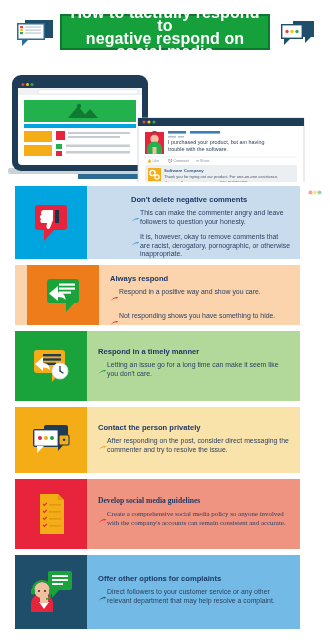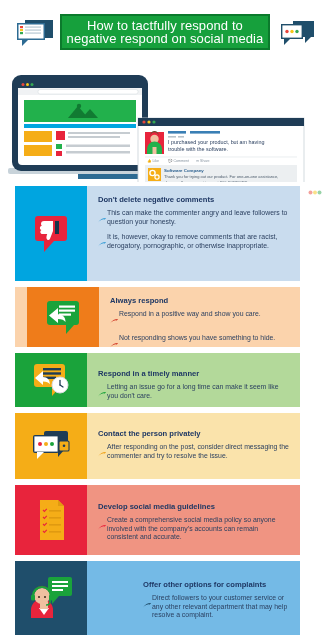--- a/index.html
+++ b/index.html
@@ -9,21 +9,21 @@
     overflow:hidden;position:relative;
   }
   
   .header{position:absolute;left:0;top:0;width:330px;height:62px;}
   .hdr-banner{
     position:absolute;left:60px;top:14px;width:210px;height:36px;
     background:#16a03c;border:2px solid #0b7a2c;box-sizing:border-box;
     display:flex;align-items:center;justify-content:center;
   }
   .hdr-banner-txt{
-    color:#ffffff;font-size:13px;font-weight:normal;line-height:13px;
+    color:#ffffff;font-size:16px;font-weight:bold;line-height:13px;
     text-align:center;letter-spacing:.1px;padding:0 4px;
   }
   .hdr-icon{position:absolute;top:18px;width:44px;height:30px;}
   .hdr-icon.left{left:14px;}
   .hdr-icon.right{left:275px;}
 
   
   .hero{position:absolute;left:0;top:60px;width:330px;height:122px;}
 
   
@@ -164,21 +164,21 @@
 <div class="tiny-dots">
   <svg width="14" height="5" viewBox="0 0 14 5">
     <circle cx="2.5" cy="2.5" r="2" fill="#e8453c"></circle>
     <circle cx="7" cy="2.5" r="2" fill="#f5c518"></circle>
     <circle cx="11.5" cy="2.5" r="2" fill="#34a853"></circle>
   </svg>
 </div>
 
 <div class="sections">
 
-  <div class="sec" style="background:#c9dcee;height:95px;">
+  <div class="sec" style="background:#c9dcee;height:73px;gap:33px;">
     <div class="sec-icon" style="background:#00a5e0;">
       <svg width="46" height="44" viewBox="0 0 46 44">
         <rect x="7" y="4" width="32" height="25" rx="3" fill="#e8243c"></rect>
         <polygon points="16,29 16,40 26,29" fill="#e8243c"></polygon>
         <path d="M27 9 h4 v13 h-4 z" fill="#16344a"></path>
         <path d="M25 9 h-9 c-2 0 -3 1.3 -3 2.7 c0 1 .5 1.6 .9 2 c-1.2 .2 -2 1.2 -2 2.3 c0 1 .6 1.8 1.5 2.1 c-.7 .4 -1.1 1.1 -1.1 1.9 c0 1.2 1 2.1 2.3 2.1 h4.6 c-.4 1 -.8 2.3 -.8 3.3 c0 1.5 .9 2.6 2.1 2.6 c.8 0 1.3 -.5 1.6 -1.4 l2.9 -7.6 z" fill="#ffffff"></path>
       </svg>
     </div>
     <div class="sec-body">
       <div class="sec-title">Don't delete negative comments</div>
@@ -226,21 +226,21 @@
         <span class="bullet-arrow">
           <svg width="8" height="7" viewBox="0 0 8 7">
               <path d="M0 5.5 C2 2 5 1 7.3 .9 L6 0 L8 1.6 L5.6 3.2 L6.4 2 C4.4 2.3 1.8 3.4 0 5.5 Z" fill="#d33d2a"></path>
             </svg>
         </span>
         <span class="bullet-txt">Not responding shows you have something to hide.</span>
       </div>
     </div>
   </div>
 
-  <div class="sec" style="background:#b3d99a;height:54px;">
+  <div class="sec" style="background:#b3d99a;height:70px;">
     <div class="sec-icon" style="background:#1aa33b;">
       <svg width="46" height="42" viewBox="0 0 46 42">
         <rect x="6" y="5" width="31" height="23" rx="3" fill="#f5ad17"></rect>
         <polygon points="24,28 24,37 32,28" fill="#f5ad17"></polygon>
         <rect x="15" y="9" width="18" height="2.4" fill="#1f3c56"></rect>
         <rect x="15" y="13.3" width="18" height="2.4" fill="#1f3c56"></rect>
         <rect x="15" y="17.6" width="13" height="2.4" fill="#1f3c56"></rect>
         <path d="M15 12 l-8 7 l8 7 v-3.6 c3.6 0 5.5 1 6.8 2.8 c0 -4.6 -2.3 -6.9 -6.8 -7.2 z" fill="#ffffff"></path>
         <circle cx="32" cy="26" r="8" fill="#ffffff" stroke="#d8dde1" stroke-width="1"></circle>
         <line x1="32" y1="26" x2="32" y2="21.5" stroke="#1f3c56" stroke-width="1.3" stroke-linecap="round"></line>
@@ -301,21 +301,21 @@
           <path d="M15 35 l1.4 1.4 l2.4 -2.6"></path>
         </g>
         <g fill="#e09a10">
           <rect x="21" y="14" width="12" height="1.6"></rect>
           <rect x="21" y="21" width="12" height="1.6"></rect>
           <rect x="21" y="28" width="12" height="1.6"></rect>
           <rect x="21" y="35" width="12" height="1.6"></rect>
         </g>
       </svg>
     </div>
-    <div class="sec-body" style="padding-top:17px;">
+    <div class="sec-body" style="padding-top:17px;font-family:Liberation Serif, serif;">
       <div class="sec-title">Develop social media guidelines</div>
       <div class="bullet">
         <span class="bullet-arrow">
           <svg width="8" height="7" viewBox="0 0 8 7">
               <path d="M0 5.5 C2 2 5 1 7.3 .9 L6 0 L8 1.6 L5.6 3.2 L6.4 2 C4.4 2.3 1.8 3.4 0 5.5 Z" fill="#e8243c"></path>
             </svg>
         </span>
         <span class="bullet-txt">Create a comprehensive social media policy so anyone involved with the company's accounts can remain consistent and accurate.</span>
       </div>
     </div>
@@ -335,21 +335,21 @@
         <circle cx="16" cy="24" r="8" fill="#f0c0a0"></circle>
         <path d="M8.2 22 a8 8 0 0 1 15.6 0 l0 -2 a8 8 0 0 0 -15.6 0 z" fill="#6b4a2f"></path>
         <path d="M7 24 a9 9 0 0 1 18 0" fill="none" stroke="#1aa33b" stroke-width="2.2"></path>
         <rect x="5" y="22.5" width="4" height="6" rx="1.6" fill="#1aa33b"></rect>
         <rect x="23" y="22.5" width="4" height="6" rx="1.6" fill="#1aa33b"></rect>
         <path d="M24 28 q1 5 -4 5" fill="none" stroke="#1aa33b" stroke-width="1.6"></path>
         <circle cx="13" cy="25" r="1" fill="#3a2a1a"></circle>
         <circle cx="19" cy="25" r="1" fill="#3a2a1a"></circle>
       </svg>
     </div>
-    <div class="sec-body" style="padding-top:19px;margin-left:45px;">
+    <div class="sec-body" style="padding-top:19px;">
       <div class="sec-title">Offer other options for complaints</div>
       <div class="bullet">
         <span class="bullet-arrow">
           <svg width="8" height="7" viewBox="0 0 8 7">
               <path d="M0 5.5 C2 2 5 1 7.3 .9 L6 0 L8 1.6 L5.6 3.2 L6.4 2 C4.4 2.3 1.8 3.4 0 5.5 Z" fill="#1f4e6b"></path>
             </svg>
         </span>
         <span class="bullet-txt">Direct followers to your customer service or any other relevant department that may help resolve a complaint.</span>
       </div>
     </div>

